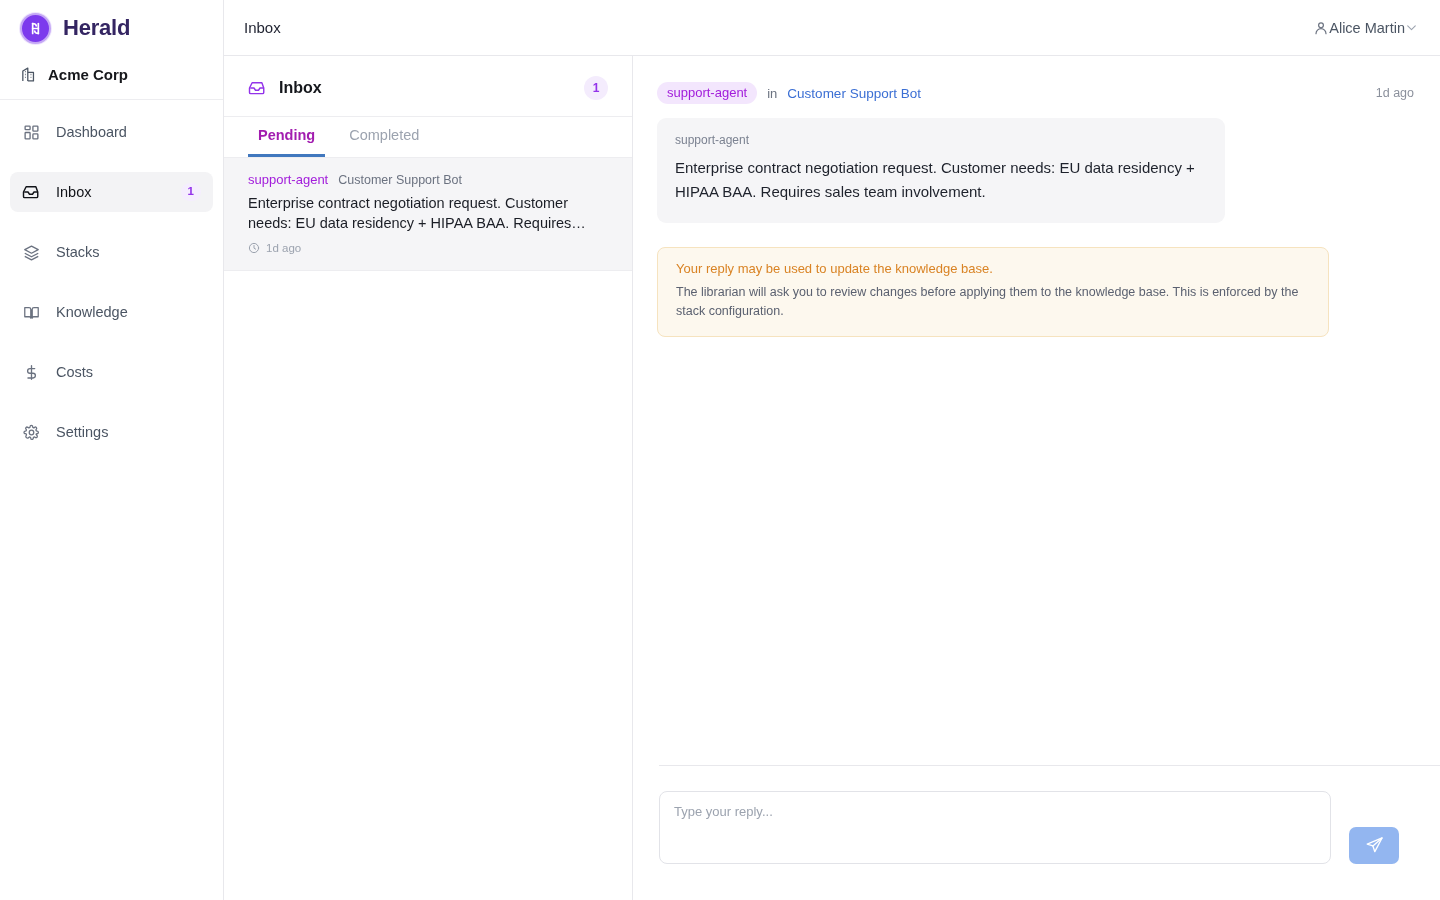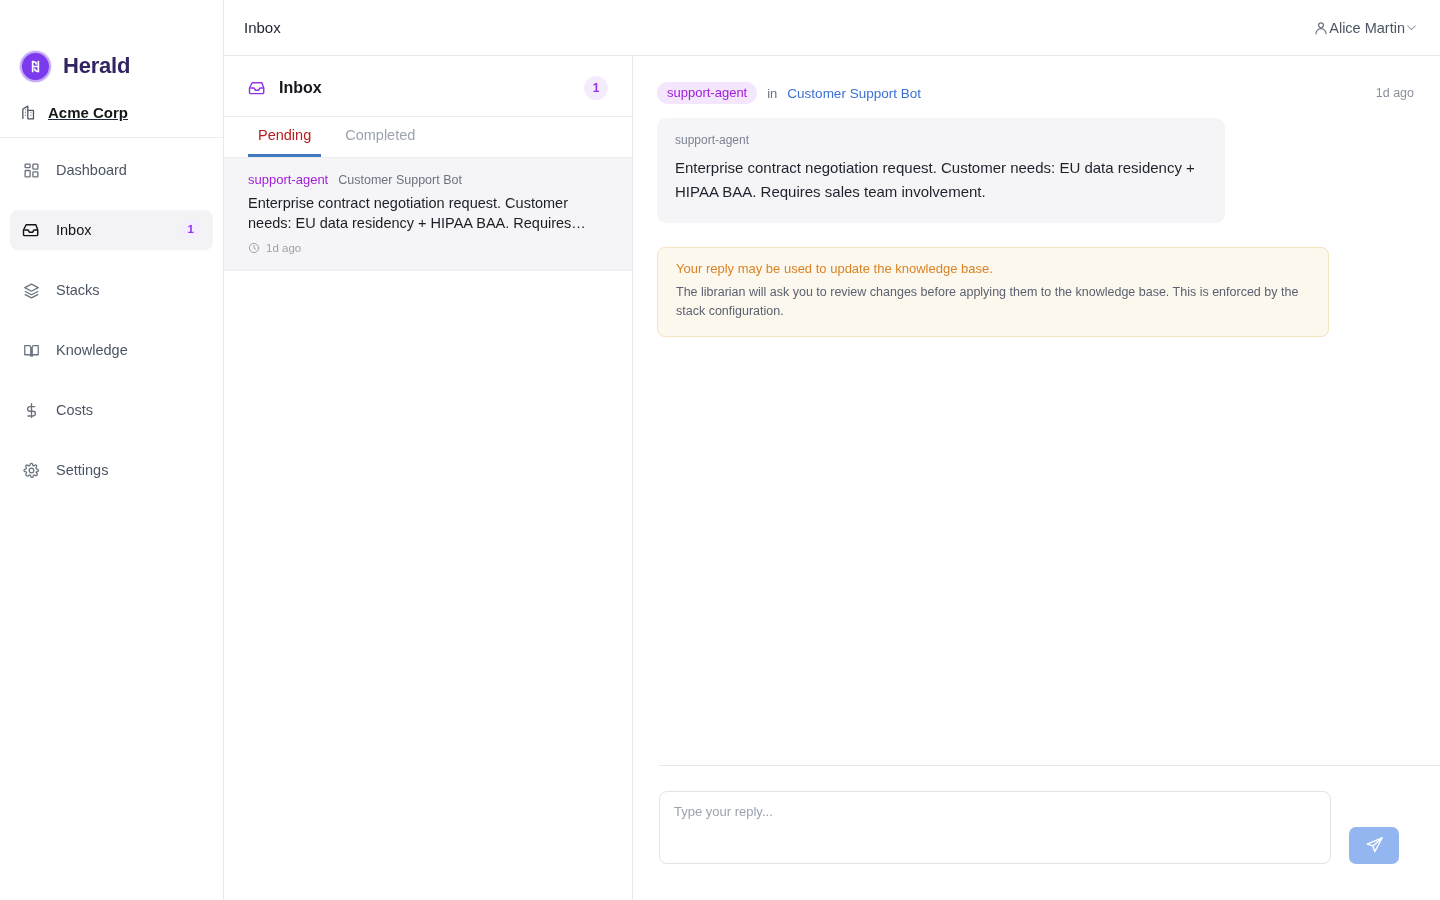--- a/index.html
+++ b/index.html
@@ -17,39 +17,37 @@
     width: 224px; height: 900px;
     background: #ffffff;
     border-right: 1px solid #e8e8ec;
     flex: 0 0 224px;
     display: flex; flex-direction: column;
   }
   .brand {
     display: flex; align-items: center; gap: 12px;
     padding: 14px 0 14px 20px;
     height: 56px;
-    margin-top: 38px;
   }
   .logo-mark {
     width: 31px; height: 31px; border-radius: 50%;
     background: #7c3aed;
     border: 2px solid #c4a7f5;
     display: flex; align-items: center; justify-content: center;
     flex: 0 0 31px;
     box-shadow: 0 0 0 1px rgba(124,58,237,0.12);
   }
   .brand-title {
     font-size: 22px; font-weight: bold; color: #342562;
     letter-spacing: -0.2px;
   }
   .org-row {
     display: flex; align-items: center; gap: 11px;
     padding: 10px 20px 16px 20px;
     border-bottom: 1px solid #ededf0;
-    text-decoration: underline;
   }
   .org-name { font-size: 15px; font-weight: bold; color: #17181c; }
 
   .nav { padding: 12px 10px 0 10px; display: flex; flex-direction: column; gap: 20px; }
   .nav-item {
     display: flex; align-items: center; gap: 16px;
     height: 40px; padding: 0 12px;
     border-radius: 8px;
     font-size: 14.5px; color: #4b5563;
     cursor: pointer; position: relative;
@@ -98,21 +96,21 @@
     font-size: 12px; font-weight: bold;
     display: flex; align-items: center; justify-content: center;
   }
   .tabs { display: flex; gap: 0; padding: 0 24px; border-bottom: 1px solid #ededf0; }
   .tab {
     font-size: 14.5px; color: #9ca3af;
     padding: 10px 10px 11px 10px; margin-right: 14px;
     cursor: pointer; border-bottom: 3px solid transparent;
     background: transparent;
   }
-  .tab.active { color: #b91c1c; font-weight: normal; border-bottom-color: #4178be; }
+  .tab.active { color: #a21caf; font-weight: bold; border-bottom-color: #4178be; }
 
   .list-body { flex: 1; overflow-y: auto; }
   .list-item {
     padding: 14px 24px 16px 24px;
     cursor: pointer;
     border-bottom: 1px solid #ededf0;
   }
   .list-item.selected { background: #f5f5f7; }
   .li-meta { display: flex; align-items: baseline; gap: 10px; margin-bottom: 6px; }
   .li-agent { font-size: 13px; color: #a21ddb; font-weight: normal; }

